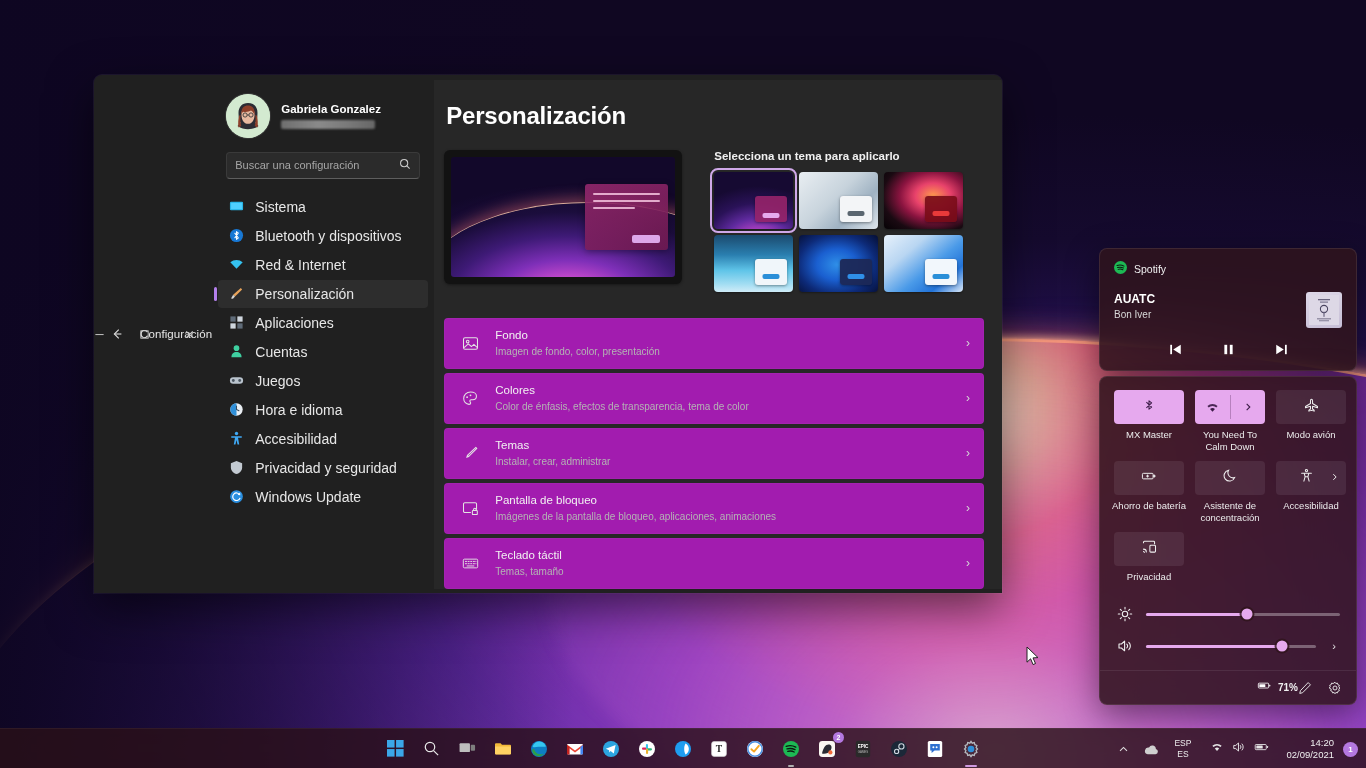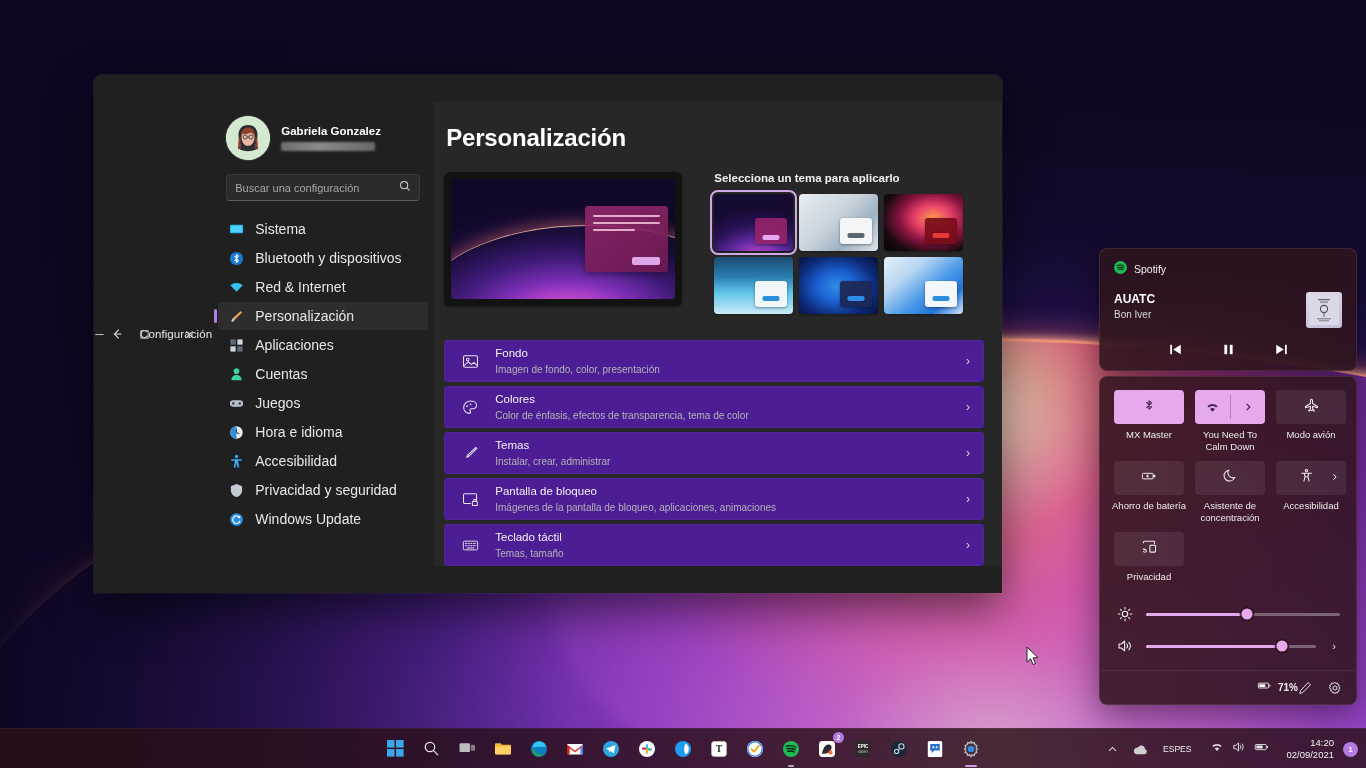--- a/index.html
+++ b/index.html
@@ -171,21 +171,21 @@
   }
   .theme-thumb.sel { outline:2px solid #cfa8e8; outline-offset:2px; }
   .tt-win {
     position:absolute; right:6px; bottom:7px; width:32px; height:26px;
     border-radius:3px; box-shadow:0 1px 3px rgba(0,0,0,.4);
   }
   .tt-accent { position:absolute; left:50%; transform:translateX(-50%); bottom:6px; width:17px; height:5px; border-radius:2px; }
 
   .setting-list { display:flex; flex-direction:column; gap:4px; }
   .setting-row {
-    height:42px; background:#4c1d95; border-radius:4px;
+    height:51px; background:#a21caf; border-radius:4px;
     display:flex; align-items:center; padding:0 14px 0 16px; gap:15px; cursor:pointer;
     box-shadow:inset 0 0 0 1px rgba(255,255,255,.03);
   }
   .sr-ico { width:20px; flex:0 0 20px; display:flex; align-items:center; justify-content:center; color:#e4e4e4; }
   .sr-text { flex:1; min-width:0; }
   .sr-title { font-size:11.5px; color:#f2f2f2; line-height:1.35; }
   .sr-sub { font-size:10px; color:#b4b4b4; line-height:1.35; margin-top:1px; }
   .sr-chev { color:#d6d6d6; font-size:12px; flex:0 0 auto; }
 
   
@@ -275,21 +275,21 @@
   .tb-app.active .run-dot { width:12px; background:#cf9ae0; }
   .tb-badge {
     position:absolute; top:-3px; right:-3px; min-width:11px; height:11px;
     border-radius:6px; background:#b478e0; color:#fff; font-size:7px; font-weight:bold;
     display:flex; align-items:center; justify-content:center; padding:0 2px;
   }
   #tray {
     position:absolute; right:8px; top:0; height:40px; display:flex; align-items:center; gap:9px;
   }
   .tray-item { display:flex; align-items:center; justify-content:center; color:#e2e2e2; cursor:pointer; padding:3px 3px; border-radius:4px; }
-  .tray-lang { display:flex; flex-direction:row; align-items:center; font-size:8.5px; line-height:1.25; color:#ececec; }
+  .tray-lang { display:flex; flex-direction:column; align-items:center; font-size:8.5px; line-height:1.25; color:#ececec; }
   .tray-group { display:flex; align-items:center; gap:8px; padding:3px 7px; border-radius:4px; cursor:pointer; }
   .tray-clock { display:flex; flex-direction:column; align-items:flex-end; font-size:9.5px; line-height:1.3; color:#f0f0f0; cursor:pointer; }
   .tray-bell {
     width:15px; height:15px; border-radius:50%; background:#b478e0;
     color:#fff; font-size:8px; font-weight:bold;
     display:flex; align-items:center; justify-content:center; cursor:pointer;
   }
 
   #cursor { position:absolute; left:1026px; top:646px; pointer-events:none; }
 </style>

